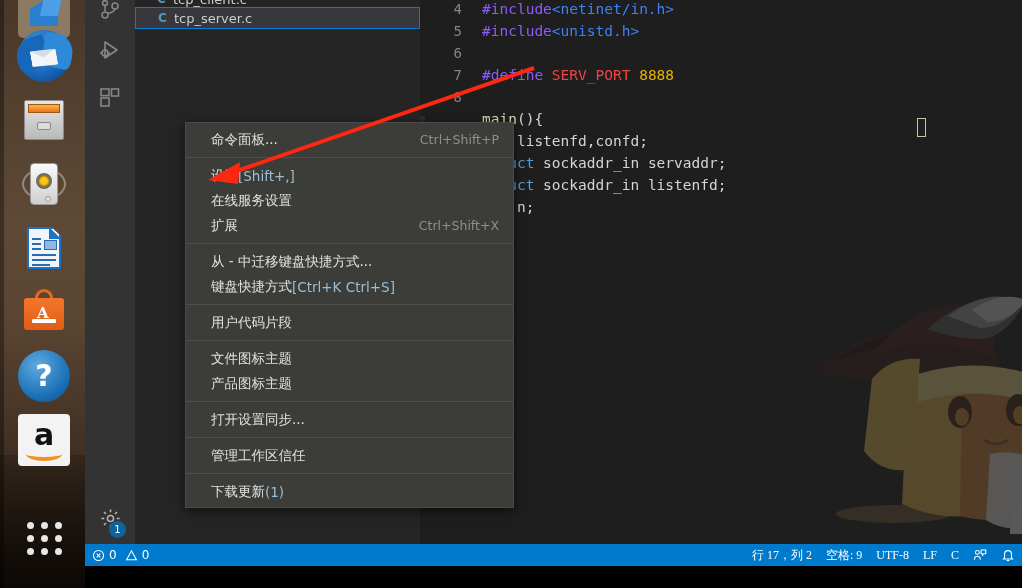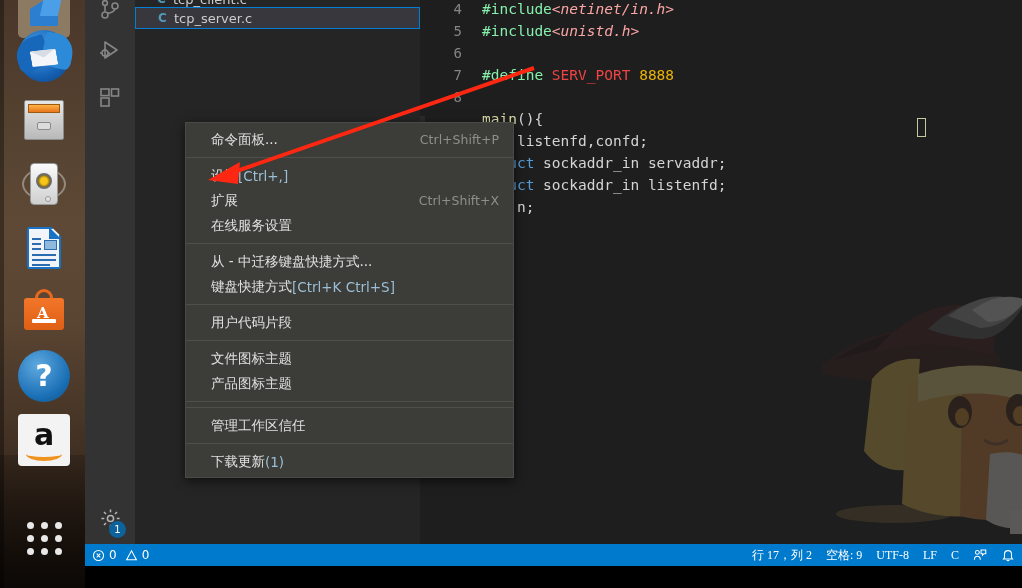--- a/index.html
+++ b/index.html
@@ -196,22 +196,22 @@
     position:absolute; left:0; top:0; right:0; bottom:0;
     font-family:"DejaVu Sans Mono","Liberation Mono",monospace;
     font-size:14.5px; line-height:22px;
   }
   .code-line{ position:absolute; left:0; width:100%; height:22px; white-space:pre; }
   .lnum{
     position:absolute; left:0; width:42px; text-align:right;
     color:#858585; font-family:"DejaVu Sans Mono",monospace; font-size:14px;
   }
   .ltext{ position:absolute; left:62px; }
-  .tk-pre{ color:#86efac; }     
-  .tk-str{ color:#fca5a5;font-style:italic; }     
+  .tk-pre{ color:#8b5cf6; }     
+  .tk-str{ color:#3b82f6; }     
   .tk-kw { color:#569cd6; }     
   .tk-id { color:#ef4444; }     
   .tk-num{ color:#eab308; }     
   .tk-fn { color:#dcdcaa; }     
   .tk-txt{ color:#d4d4d4; }
 
   #cursor-brace{
     position:absolute; left:497px; top:118px; width:9px; height:19px;
     border:1px solid #c8c8a0;
   }
@@ -451,49 +451,52 @@
     <div id="taskbar-black"></div>
 
     <div id="ctxmenu">
         <div class="mi">
           <span class="label">命令面板...</span>
           <span class="kb-right">Ctrl+Shift+P</span>
         </div>
         <div class="msep"></div>
         <div class="mi">
           <span class="label">设置</span>
-          <span class="kb-inline"> [Ctrl+,]</span>
+          <span class="kb-inline"> [Shift+,]</span>
+        </div>
+        <div class="mi">
+          <span class="label">在线服务设置</span>
         </div>
         <div class="mi">
           <span class="label">扩展</span>
           <span class="kb-right">Ctrl+Shift+X</span>
         </div>
-        <div class="mi">
-          <span class="label">在线服务设置</span>
-        </div>
         <div class="msep"></div>
         <div class="mi">
           <span class="label">从 - 中迁移键盘快捷方式...</span>
         </div>
         <div class="mi">
           <span class="label">键盘快捷方式</span>
           <span class="kb-inline"> [Ctrl+K Ctrl+S]</span>
         </div>
         <div class="msep"></div>
         <div class="mi">
           <span class="label">用户代码片段</span>
         </div>
         <div class="msep"></div>
         <div class="mi">
           <span class="label">文件图标主题</span>
         </div>
         <div class="mi">
           <span class="label">产品图标主题</span>
         </div>
         <div class="msep"></div>
+        <div class="mi">
+          <span class="label">打开设置同步...</span>
+        </div>
         <div class="msep"></div>
         <div class="mi">
           <span class="label">管理工作区信任</span>
         </div>
         <div class="msep"></div>
         <div class="mi">
           <span class="label">下载更新</span>
           <span class="count">(1)</span>
         </div>
       </div>

